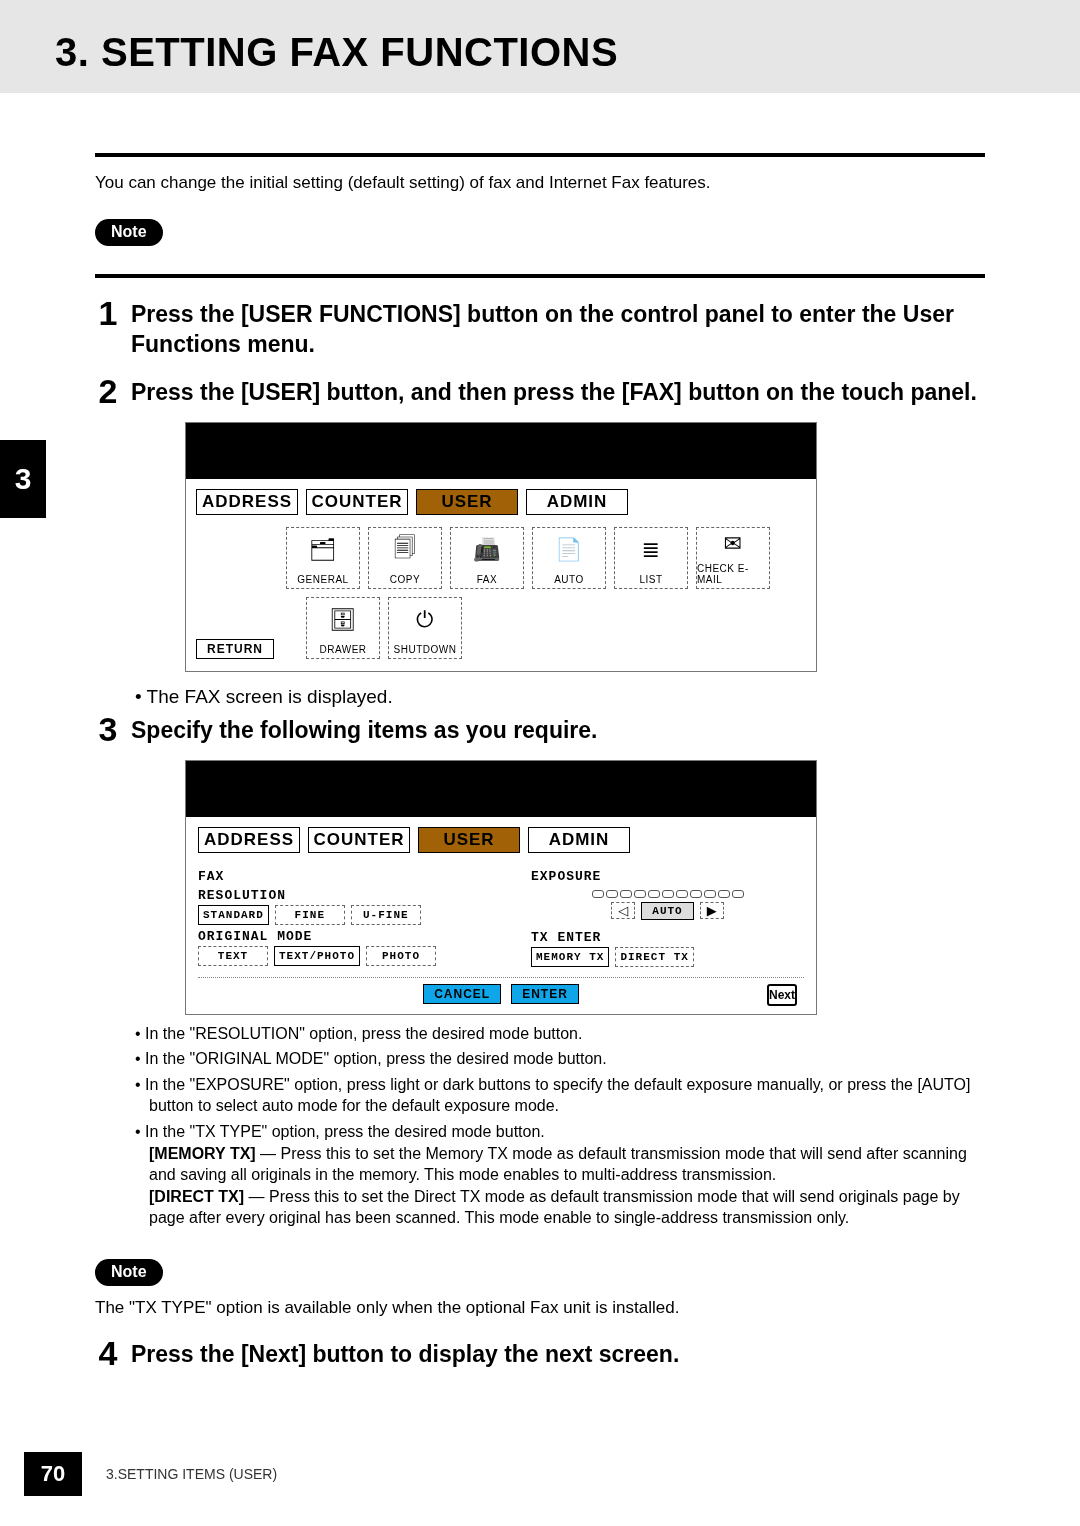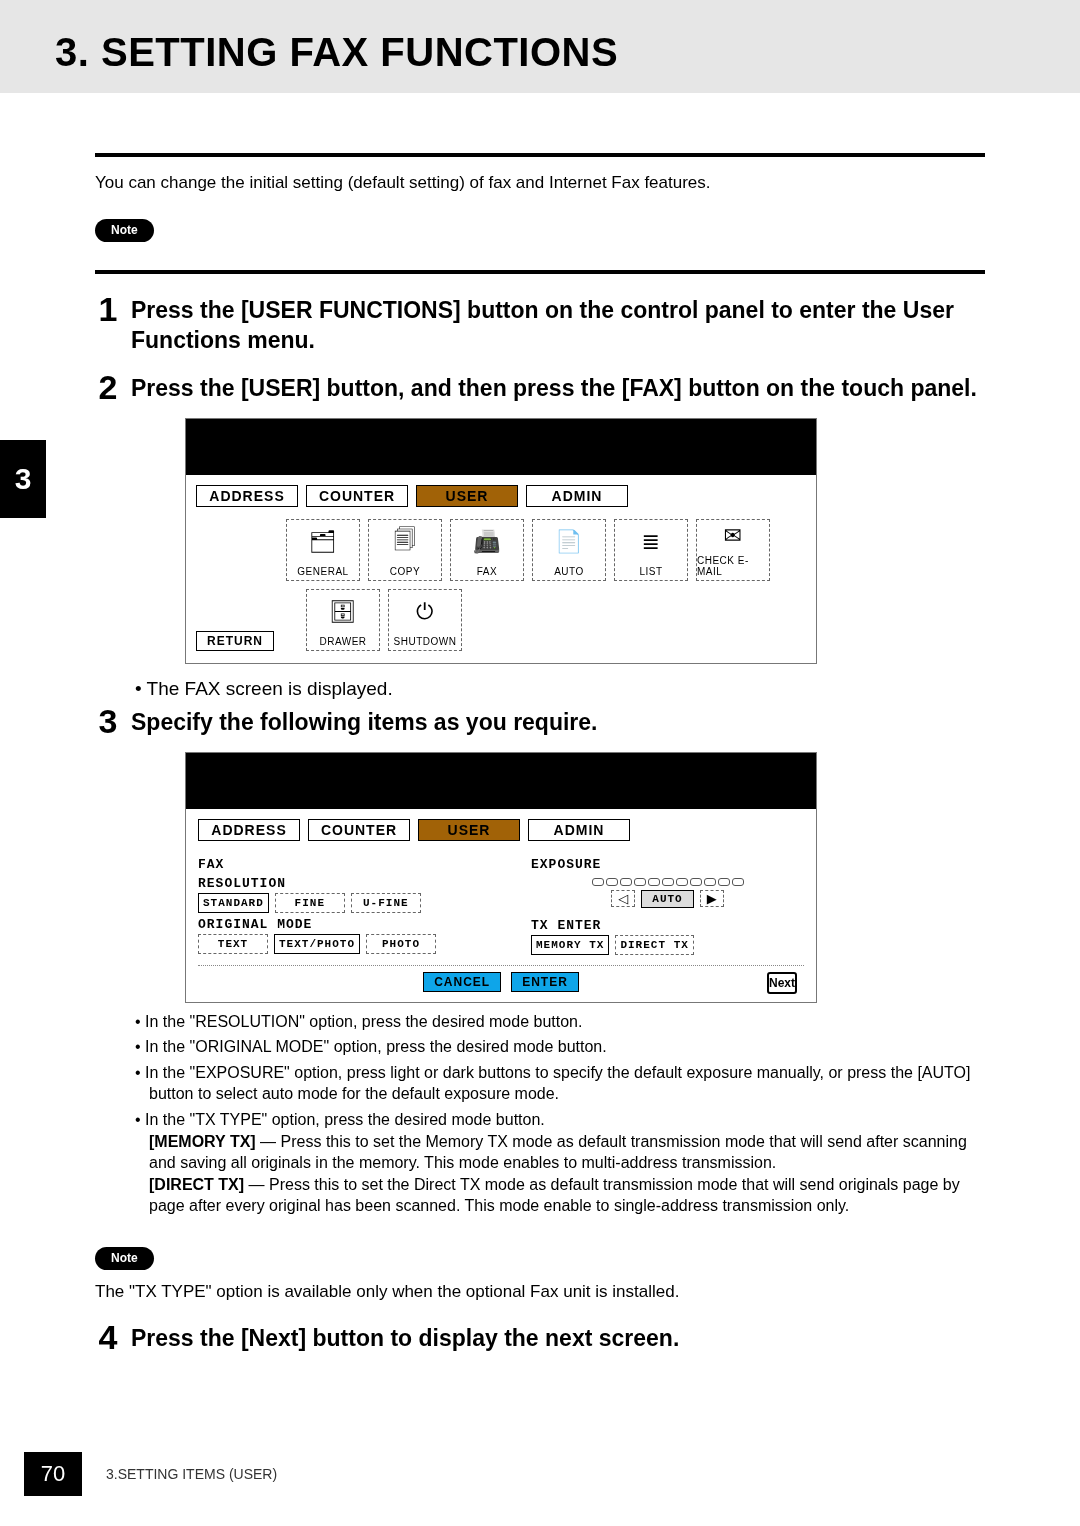--- a/index.html
+++ b/index.html
@@ -4,32 +4,32 @@
 <style>
   * { box-sizing: border-box; margin: 0; padding: 0; }
   html, body { width: 1080px; background: #fff; font-family: Arial, Helvetica, sans-serif; color: #000; }
   .page { width: 1080px; min-height: 1526px; background: #fff; position: relative; }
   .topbar { background: #e6e6e6; padding: 30px 55px 18px 55px; }
   .chapter-title { font-size: 40px; font-weight: 800; letter-spacing: 0.5px; }
   .content { padding: 60px 95px 20px 95px; }
   .thin-rule { border-top: 4px solid #000; margin-bottom: 14px; }
   .thin-rule2 { border-top: 4px solid #000; margin-top: 18px; margin-bottom: 18px; }
   .intro { font-size: 17px; line-height: 1.4; }
-  .note-pill { display: inline-block; background: #000; color: #fff; border-radius: 16px; padding: 4px 16px 5px 16px; font-size: 12px; font-weight: 700; margin: 24px 0 10px 0; }
+  .note-pill { display: inline-block; background: #000; color: #fff; border-radius: 16px; padding: 4px 16px 5px 16px; font-size: 16px; font-weight: 700; margin: 24px 0 10px 0; }
   .note-text { font-size: 17px; line-height: 1.4; }
   .side-tab { position: absolute; left: 0; top: 440px; width: 46px; height: 78px; background: #000; color: #fff; font-size: 30px; font-weight: 700; display: flex; align-items: center; justify-content: center; }
   .steps { margin-left: 0; }
   .step { display: flex; gap: 10px; margin-bottom: 14px; }
   .step-num { font-size: 34px; font-weight: 800; line-height: 1; width: 26px; flex-shrink: 0; text-align: center; }
   .step-head { font-size: 23px; font-weight: 700; line-height: 1.3; flex: 1; padding-top: 4px; }
   .screenshot { margin: 8px 0 8px 90px; border: 1px solid #777; width: 632px; background: #fff; }
   .ss-black { background: #000; height: 56px; }
   .ss-body { padding: 10px 10px 12px 10px; }
   .tabstrip { display: flex; gap: 8px; margin-bottom: 12px; }
-  .tabbtn { border: 1px solid #000; font-size: 14px; font-weight: 700; text-align: center; padding: 2px 0; width: 102px; background: #fff; letter-spacing: 1px; }
+  .tabbtn { border: 1px solid #000; font-size: 17px; font-weight: 700; text-align: center; padding: 2px 0; width: 102px; background: #fff; letter-spacing: 1px; }
   .tabbtn.sel { background: #a16207; }
   .iconrow { display: flex; gap: 8px; flex-wrap: wrap; margin-left: 90px; margin-bottom: 8px; }
   .iconbtn { border: 1px dashed #666; width: 74px; height: 62px; display: flex; flex-direction: column; align-items: center; justify-content: flex-end; gap: 2px; font-size: 10px; letter-spacing: 0.5px; padding-bottom: 3px; background: #fff; }
   .iconbtn .glyph { flex: 1; display: flex; align-items: center; justify-content: center; font-size: 22px; }
   .return-row { display: flex; align-items: flex-end; gap: 8px; margin-top: 6px; }
   .return-btn { border: 1px solid #000; font-size: 12px; font-weight: 700; padding: 2px 6px; width: 78px; text-align: center; letter-spacing: 1px; background: #fff; }
   .sub-bullet { margin-left: 40px; font-size: 19px; padding: 6px 0 4px 0; }
   .sub-bullet::before { content: "• "; }
   .bullets { margin: 6px 0 6px 40px; font-size: 16px; line-height: 1.35; }
   .bullets li { margin-bottom: 4px; list-style: none; text-indent: -14px; padding-left: 14px; }
@@ -43,21 +43,21 @@
   .optbtn.solid { border: 1px solid #000; }
   .exp-scale { height: 12px; margin-bottom: 4px; display: flex; gap: 2px; align-items: flex-end; justify-content: center; }
   .exp-scale span { display: inline-block; width: 12px; height: 8px; border: 1px solid #555; border-radius: 3px; }
   .exp-row { display: flex; gap: 6px; align-items: center; justify-content: center; }
   .arrowbtn { border: 1px dashed #666; width: 24px; text-align: center; font-size: 13px; background: #fff; }
   .autobtn { border: 1px solid #000; font-size: 11px; padding: 2px 10px; background: #ddd; font-family: 'Courier New', monospace; font-weight: 700; letter-spacing: 1px; }
   .ss-footer { border-top: 1px dotted #888; margin-top: 10px; padding-top: 6px; display: flex; justify-content: center; gap: 10px; position: relative; }
   .ftbtn { border: 1px solid #000; font-size: 12px; font-weight: 700; padding: 2px 10px; background: #0ea5e9; letter-spacing: 1px; }
   .nextbtn { border: 2px solid #000; font-size: 12px; font-weight: 800; padding: 2px 0; position: absolute; right: 7px; top: 6px; background: #fff; border-radius: 3px; }
   .pgfoot { position: absolute; bottom: 30px; left: 0; width: 100%; display: flex; align-items: center; }
-  .pgnum-box { background: #000; color: #fff; font-size: 22px; font-weight: 400; width: 58px; height: 44px; display: flex; align-items: center; justify-content: center; margin-left: 24px; }
+  .pgnum-box { background: #000; color: #fff; font-size: 22px; font-weight: 700; width: 58px; height: 44px; display: flex; align-items: center; justify-content: center; margin-left: 24px; }
   .pgfoot-text { font-size: 14px; color: #333; margin-left: 24px; }
 </style>
 </head>
 <body>
 
 <div class="page">
 
   <div class="topbar">
     <div class="chapter-title">3. SETTING FAX FUNCTIONS</div>
   </div>

